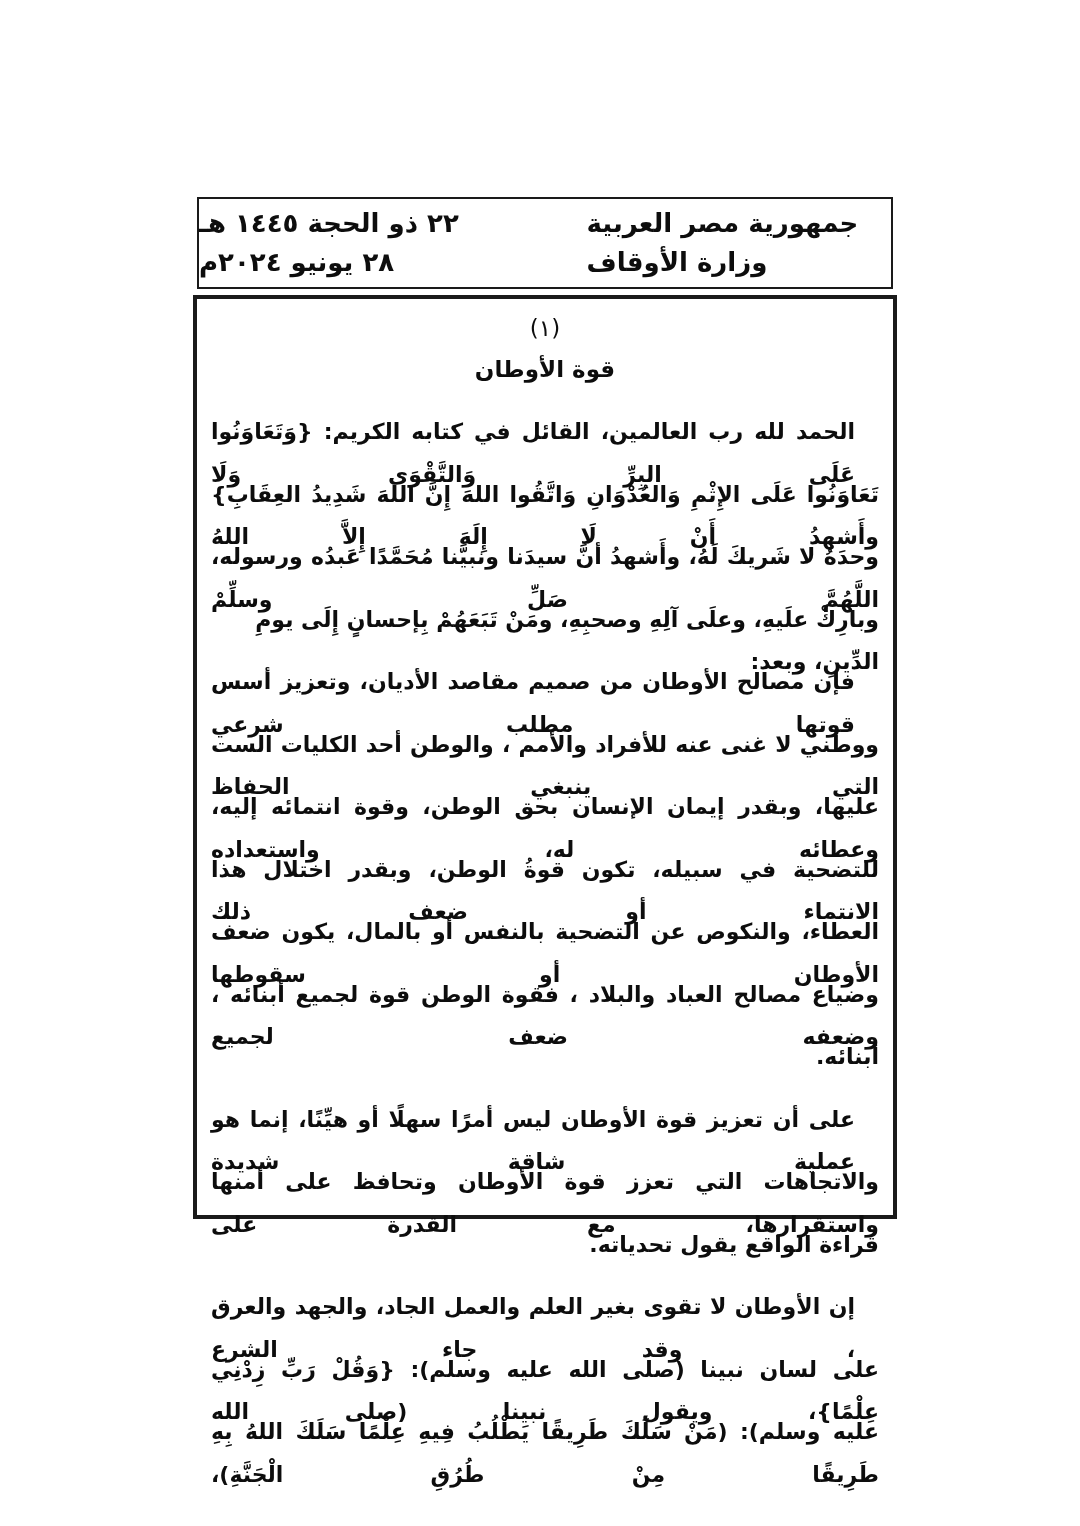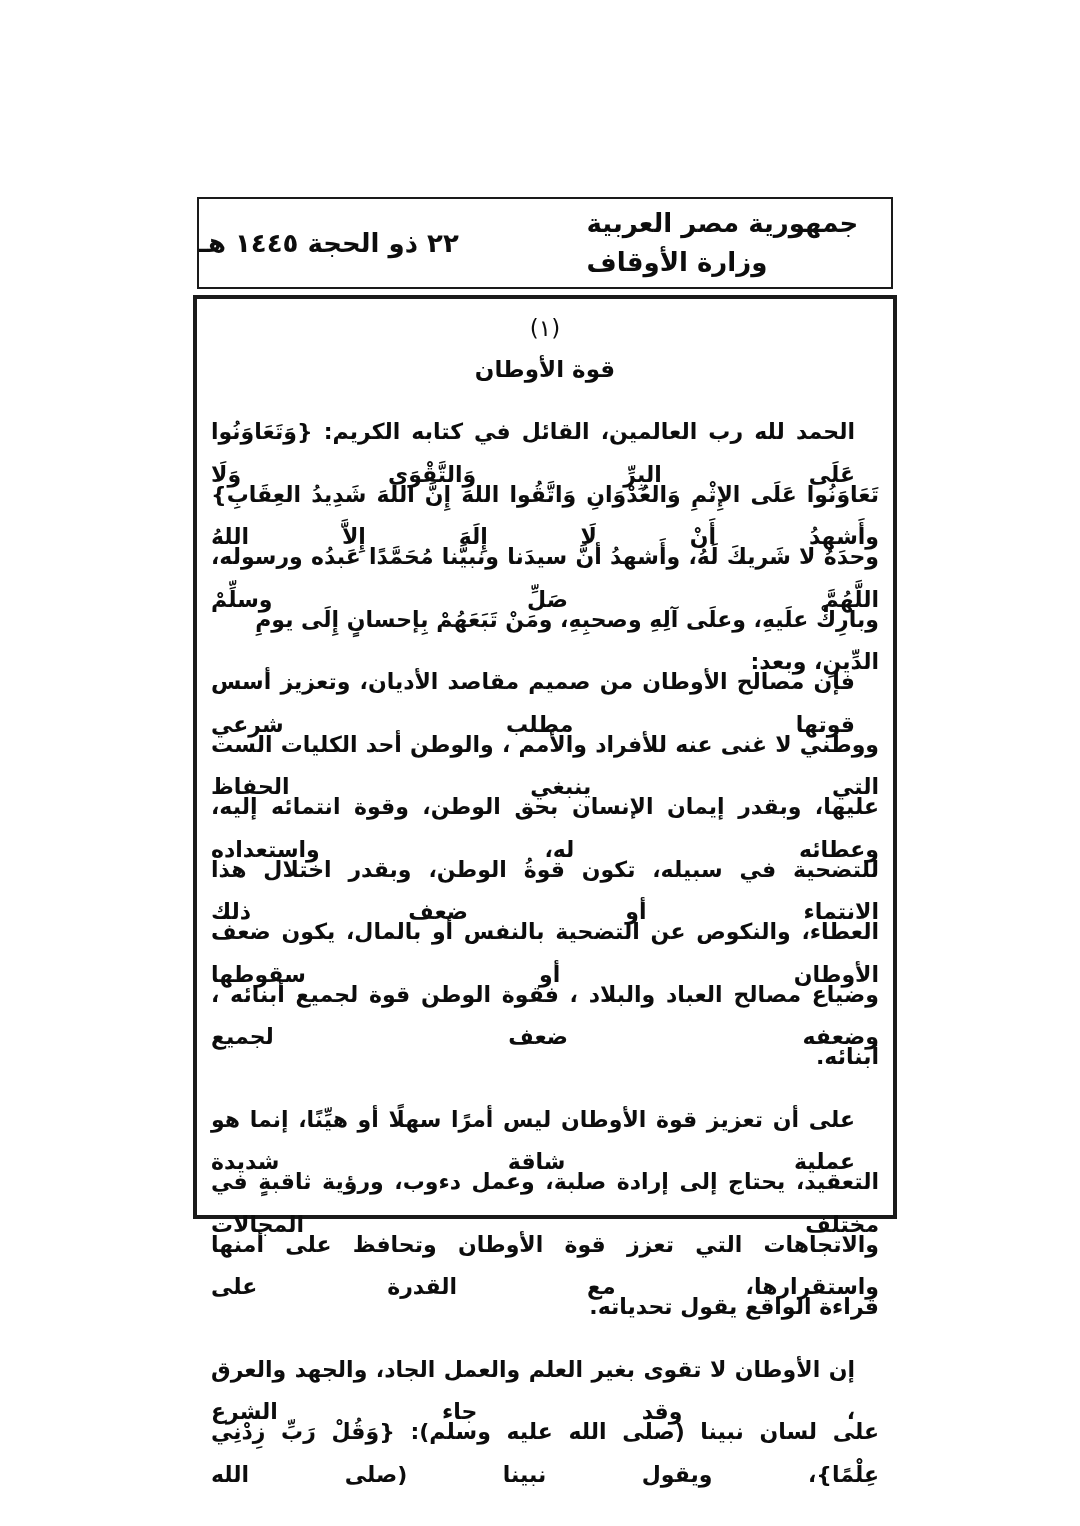--- a/index.html
+++ b/index.html
@@ -89,20 +89,21 @@
 
 <div class="page">
 
   <div class="header-box">
     <div class="hdr-col hdr-org">
       <div>جمهورية مصر العربية</div>
       <div>وزارة الأوقاف</div>
     </div>
     <div class="hdr-col hdr-dates">
       <div>٢٢ ذو الحجة ١٤٤٥ هـ</div>
+      <div>٢٨ يونيو ٢٠٢٤م</div>
     </div>
   </div>
 
   <div class="main-box">
     <div class="doc-number">(١)</div>
     <div class="doc-title">قوة الأوطان</div>
 
     <div class="line j indent">الحمد لله رب العالمين، القائل في كتابه الكريم: {وَتَعَاوَنُوا عَلَى البِرِّ وَالتَّقْوَى وَلَا</div>
     <div class="line j">تَعَاوَنُوا عَلَى الإِثْمِ وَالعُدْوَانِ وَاتَّقُوا اللهَ إِنَّ اللهَ شَدِيدُ العِقَابِ} وأَشهدُ أَنْ لَا إِلَهَ إِلاَّ اللهُ</div>
     <div class="line j">وحدَهُ لا شَريكَ لَهُ، وأَشهدُ أنَّ سيدَنا ونبيَّنا مُحَمَّدًا عَبدُه ورسوله، اللَّهُمَّ صَلِّ وسلِّمْ</div>
@@ -110,21 +111,21 @@
 
     <div class="line j indent">فإن مصالح الأوطان من صميم مقاصد الأديان، وتعزيز أسس قوتها مطلب شرعي</div>
     <div class="line j">ووطني لا غنى عنه للأفراد والأمم ، والوطن أحد الكليات الست التي ينبغي الحفاظ</div>
     <div class="line j">عليها، وبقدر إيمان الإنسان بحق الوطن، وقوة انتمائه إليه، وعطائه له، واستعداده</div>
     <div class="line j">للتضحية في سبيله، تكون قوةُ الوطن، وبقدر اختلال هذا الانتماء أو ضعف ذلك</div>
     <div class="line j">العطاء، والنكوص عن التضحية بالنفس أو بالمال، يكون ضعف الأوطان أو سقوطها</div>
     <div class="line j">وضياع مصالح العباد والبلاد ، فقوة الوطن قوة لجميع أبنائه ، وضعفه ضعف لجميع</div>
     <div class="line">أبنائه.</div>
 
     <div class="line j indent">على أن تعزيز قوة الأوطان ليس أمرًا سهلًا أو هيِّنًا، إنما هو عملية شاقة شديدة</div>
-    <div class="line j">التعقيد، يحتاج إلى إرادة صلبة، وعمل دءوب، ورؤية ثاقبةٍ في مختلف المجالات</div>
     <div class="line j">والاتجاهات التي تعزز قوة الأوطان وتحافظ على أمنها واستقرارها، مع القدرة على</div>
     <div class="line">قراءة الواقع يقول تحدياته.</div>
 
     <div class="line j indent">إن الأوطان لا تقوى بغير العلم والعمل الجاد، والجهد والعرق ، وقد جاء الشرع</div>
     <div class="line j">على لسان نبينا (صلى الله عليه وسلم): {وَقُلْ رَبِّ زِدْنِي عِلْمًا}، ويقول نبينا (صلى الله</div>
+    <div class="line j">عليه وسلم): (مَنْ سَلَكَ طَرِيقًا يَطْلُبُ فِيهِ عِلْمًا سَلَكَ اللهُ بِهِ طَرِيقًا مِنْ طُرُقِ الْجَنَّةِ)،</div>
   </div>
 
 </div>
 
 </body></html>

